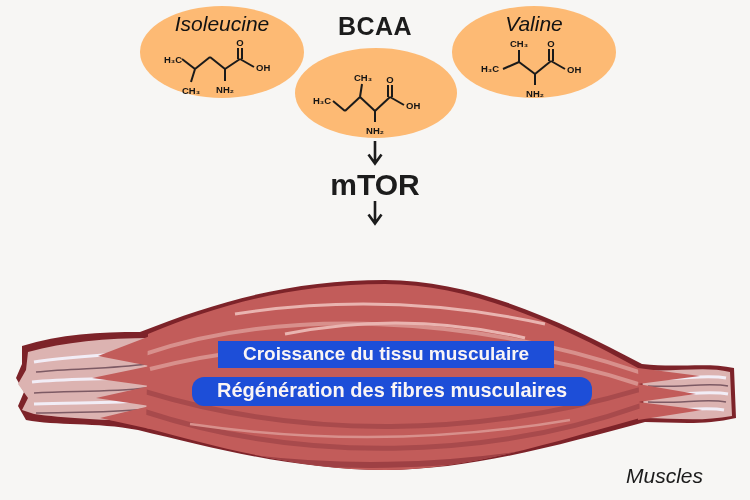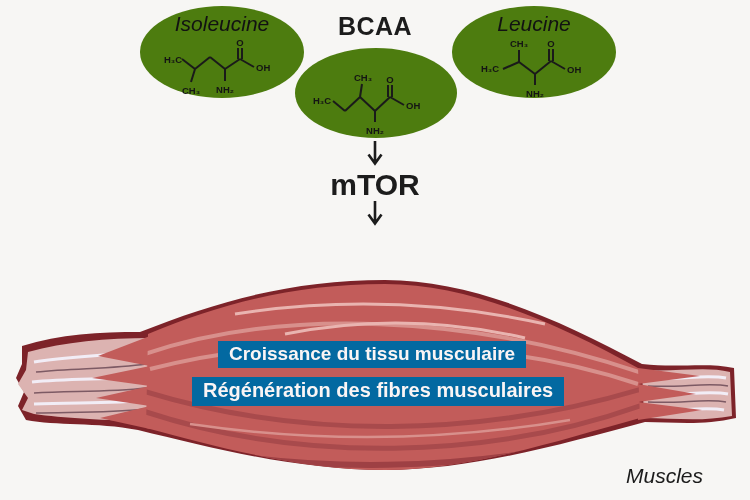--- a/index.html
+++ b/index.html
@@ -8,21 +8,21 @@
   #stage {
     position:relative; width:750px; height:500px;
     background:#f7f6f4; overflow:hidden;
   }
   .abs { position:absolute; }
   .center-row { left:0; width:750px; text-align:center; }
 
   .main-title { top:12px; font-size:25px; font-weight:bold; letter-spacing:.5px; }
 
   .ellipse {
-    position:absolute; background:#4d7c0f; border-radius:50%;
+    position:absolute; background:#fdba74; border-radius:50%;
   }
   .ellipse-iso { left:140px; top:6px;  width:164px; height:92px; }
   .ellipse-leu { left:295px; top:48px; width:162px; height:90px; }
   .ellipse-val { left:452px; top:6px;  width:164px; height:92px; }
   .mol-name {
     position:absolute; top:6px; left:0; width:100%; text-align:center;
     font-style:italic; font-size:21px; color:#121212;
   }
   .chem { position:absolute; }
   .chem text { font-size:9.5px; font-weight:bold; fill:#141414; }
@@ -31,25 +31,25 @@
   .arrow-wrap { width:16px; height:27px; }
   .arrow-1 { left:367px; top:141px; }
   .arrow-2 { left:367px; top:201px; }
 
   .mtor     { top:168px; font-size:30px; font-weight:bold; }
   .synthese { top:229px; font-size:25px; font-weight:bold; }
 
   .muscle-svg { left:0; top:272px; width:750px; height:205px; }
 
   .banner {
-    position:absolute; background:#0369a1; color:#faf5f5;
-    font-weight:bold; white-space:nowrap; padding:1px 11px 3px;
+    position:absolute; background:#1d4ed8; color:#faf5f5;
+    font-weight:bold; white-space:nowrap; padding:1px 25px 3px;
   }
   .banner-growth { left:218px; top:341px; font-size:19px; line-height:23px; }
-  .banner-regen  { left:192px; top:377px; font-size:20px; line-height:25px; }
+  .banner-regen  { left:192px; top:377px; font-size:20px; line-height:25px;border-radius:12px; }
 
   .muscles-caption {
     left:626px; top:436px; font-style:italic; font-size:21px; color:#1b1b1b;margin-top:28px;
   }
 </style>
 </head>
 <body>
 
 <div id="stage">
 
@@ -88,21 +88,21 @@
       <line x1="79" y1="25" x2="93" y2="33"></line>
       <text x="52" y="9" text-anchor="middle">CH₃</text>
       <text x="2" y="32">H₃C</text>
       <text x="64" y="62" text-anchor="middle">NH₂</text>
       <text x="79" y="11" text-anchor="middle">O</text>
       <text x="95" y="37">OH</text>
     </svg>
   </div>
 
   <div class="ellipse ellipse-val">
-    <div class="mol-name">Leucine</div>
+    <div class="mol-name">Valine</div>
     <svg class="chem" style="left:27px; top:32px;" width="110" height="62" viewBox="0 0 110 62">
       <line x1="40" y1="12" x2="40" y2="24"></line>
       <line x1="24" y1="31" x2="40" y2="24"></line>
       <line x1="40" y1="24" x2="56" y2="36"></line>
       <line x1="56" y1="36" x2="56" y2="47"></line>
       <line x1="56" y1="36" x2="72" y2="23"></line>
       <line x1="70" y1="23" x2="70" y2="11"></line>
       <line x1="74" y1="23" x2="74" y2="11"></line>
       <line x1="72" y1="23" x2="86" y2="31"></line>
       <text x="40" y="9" text-anchor="middle">CH₃</text>

